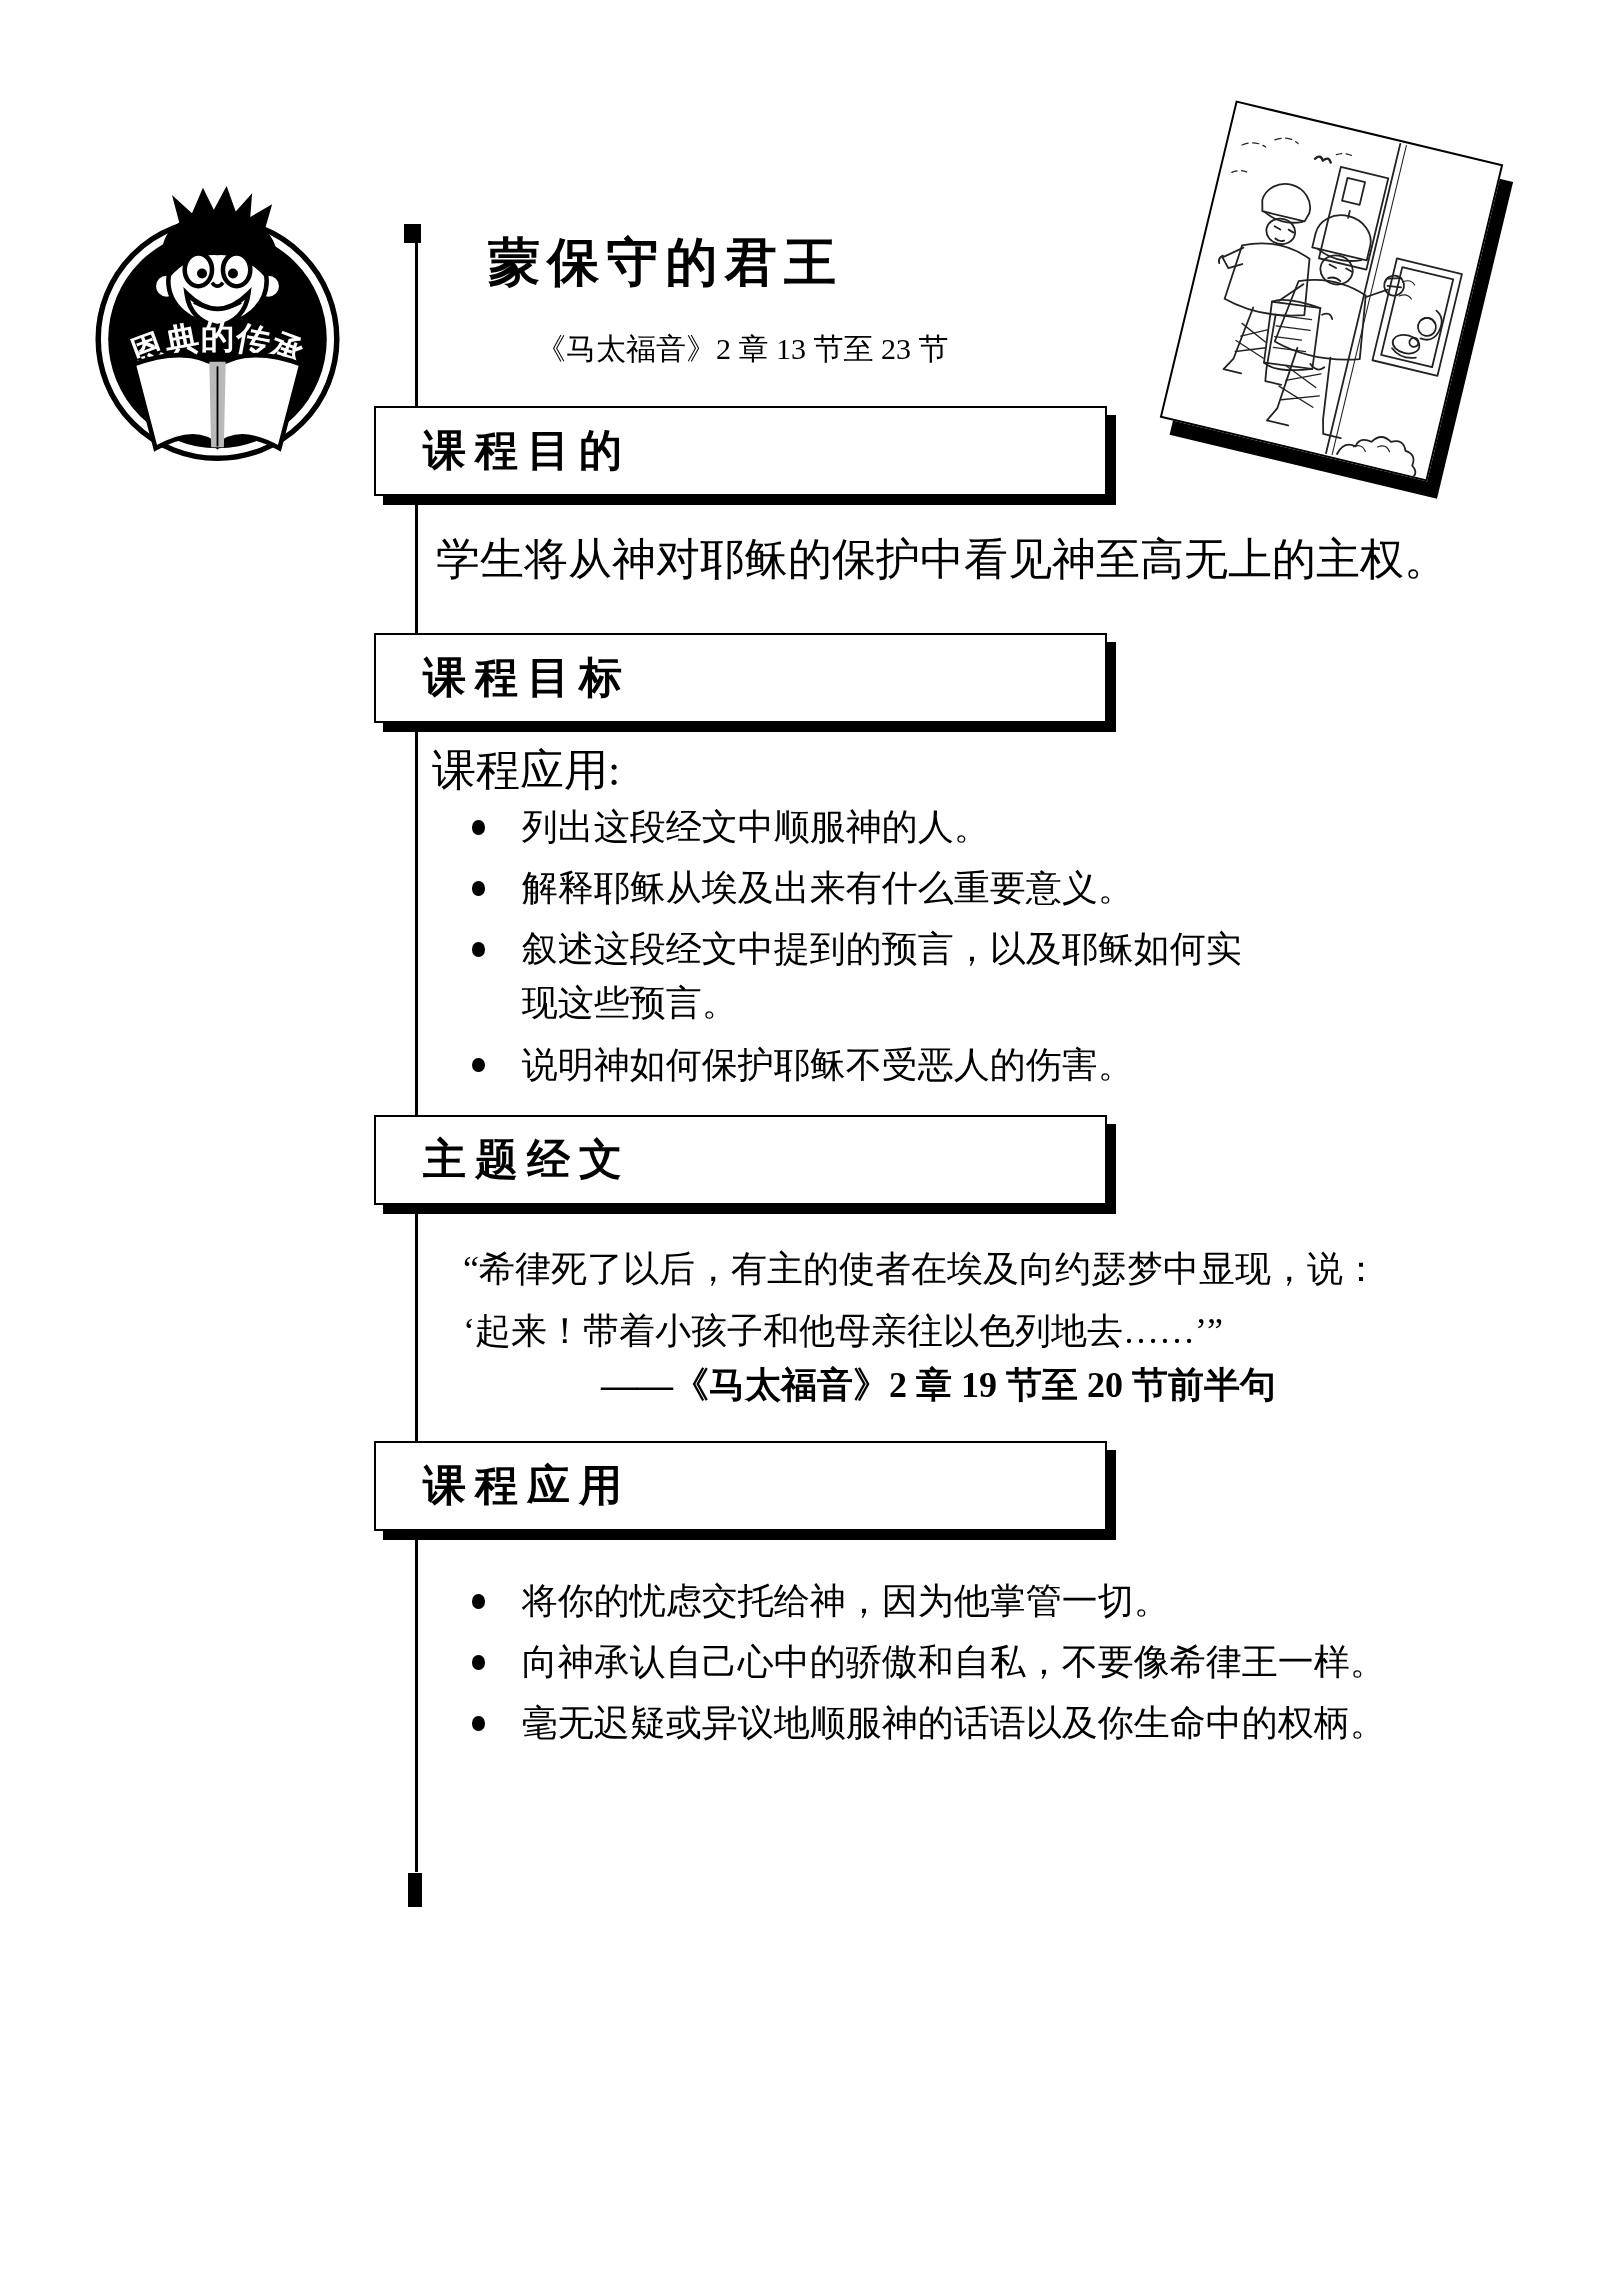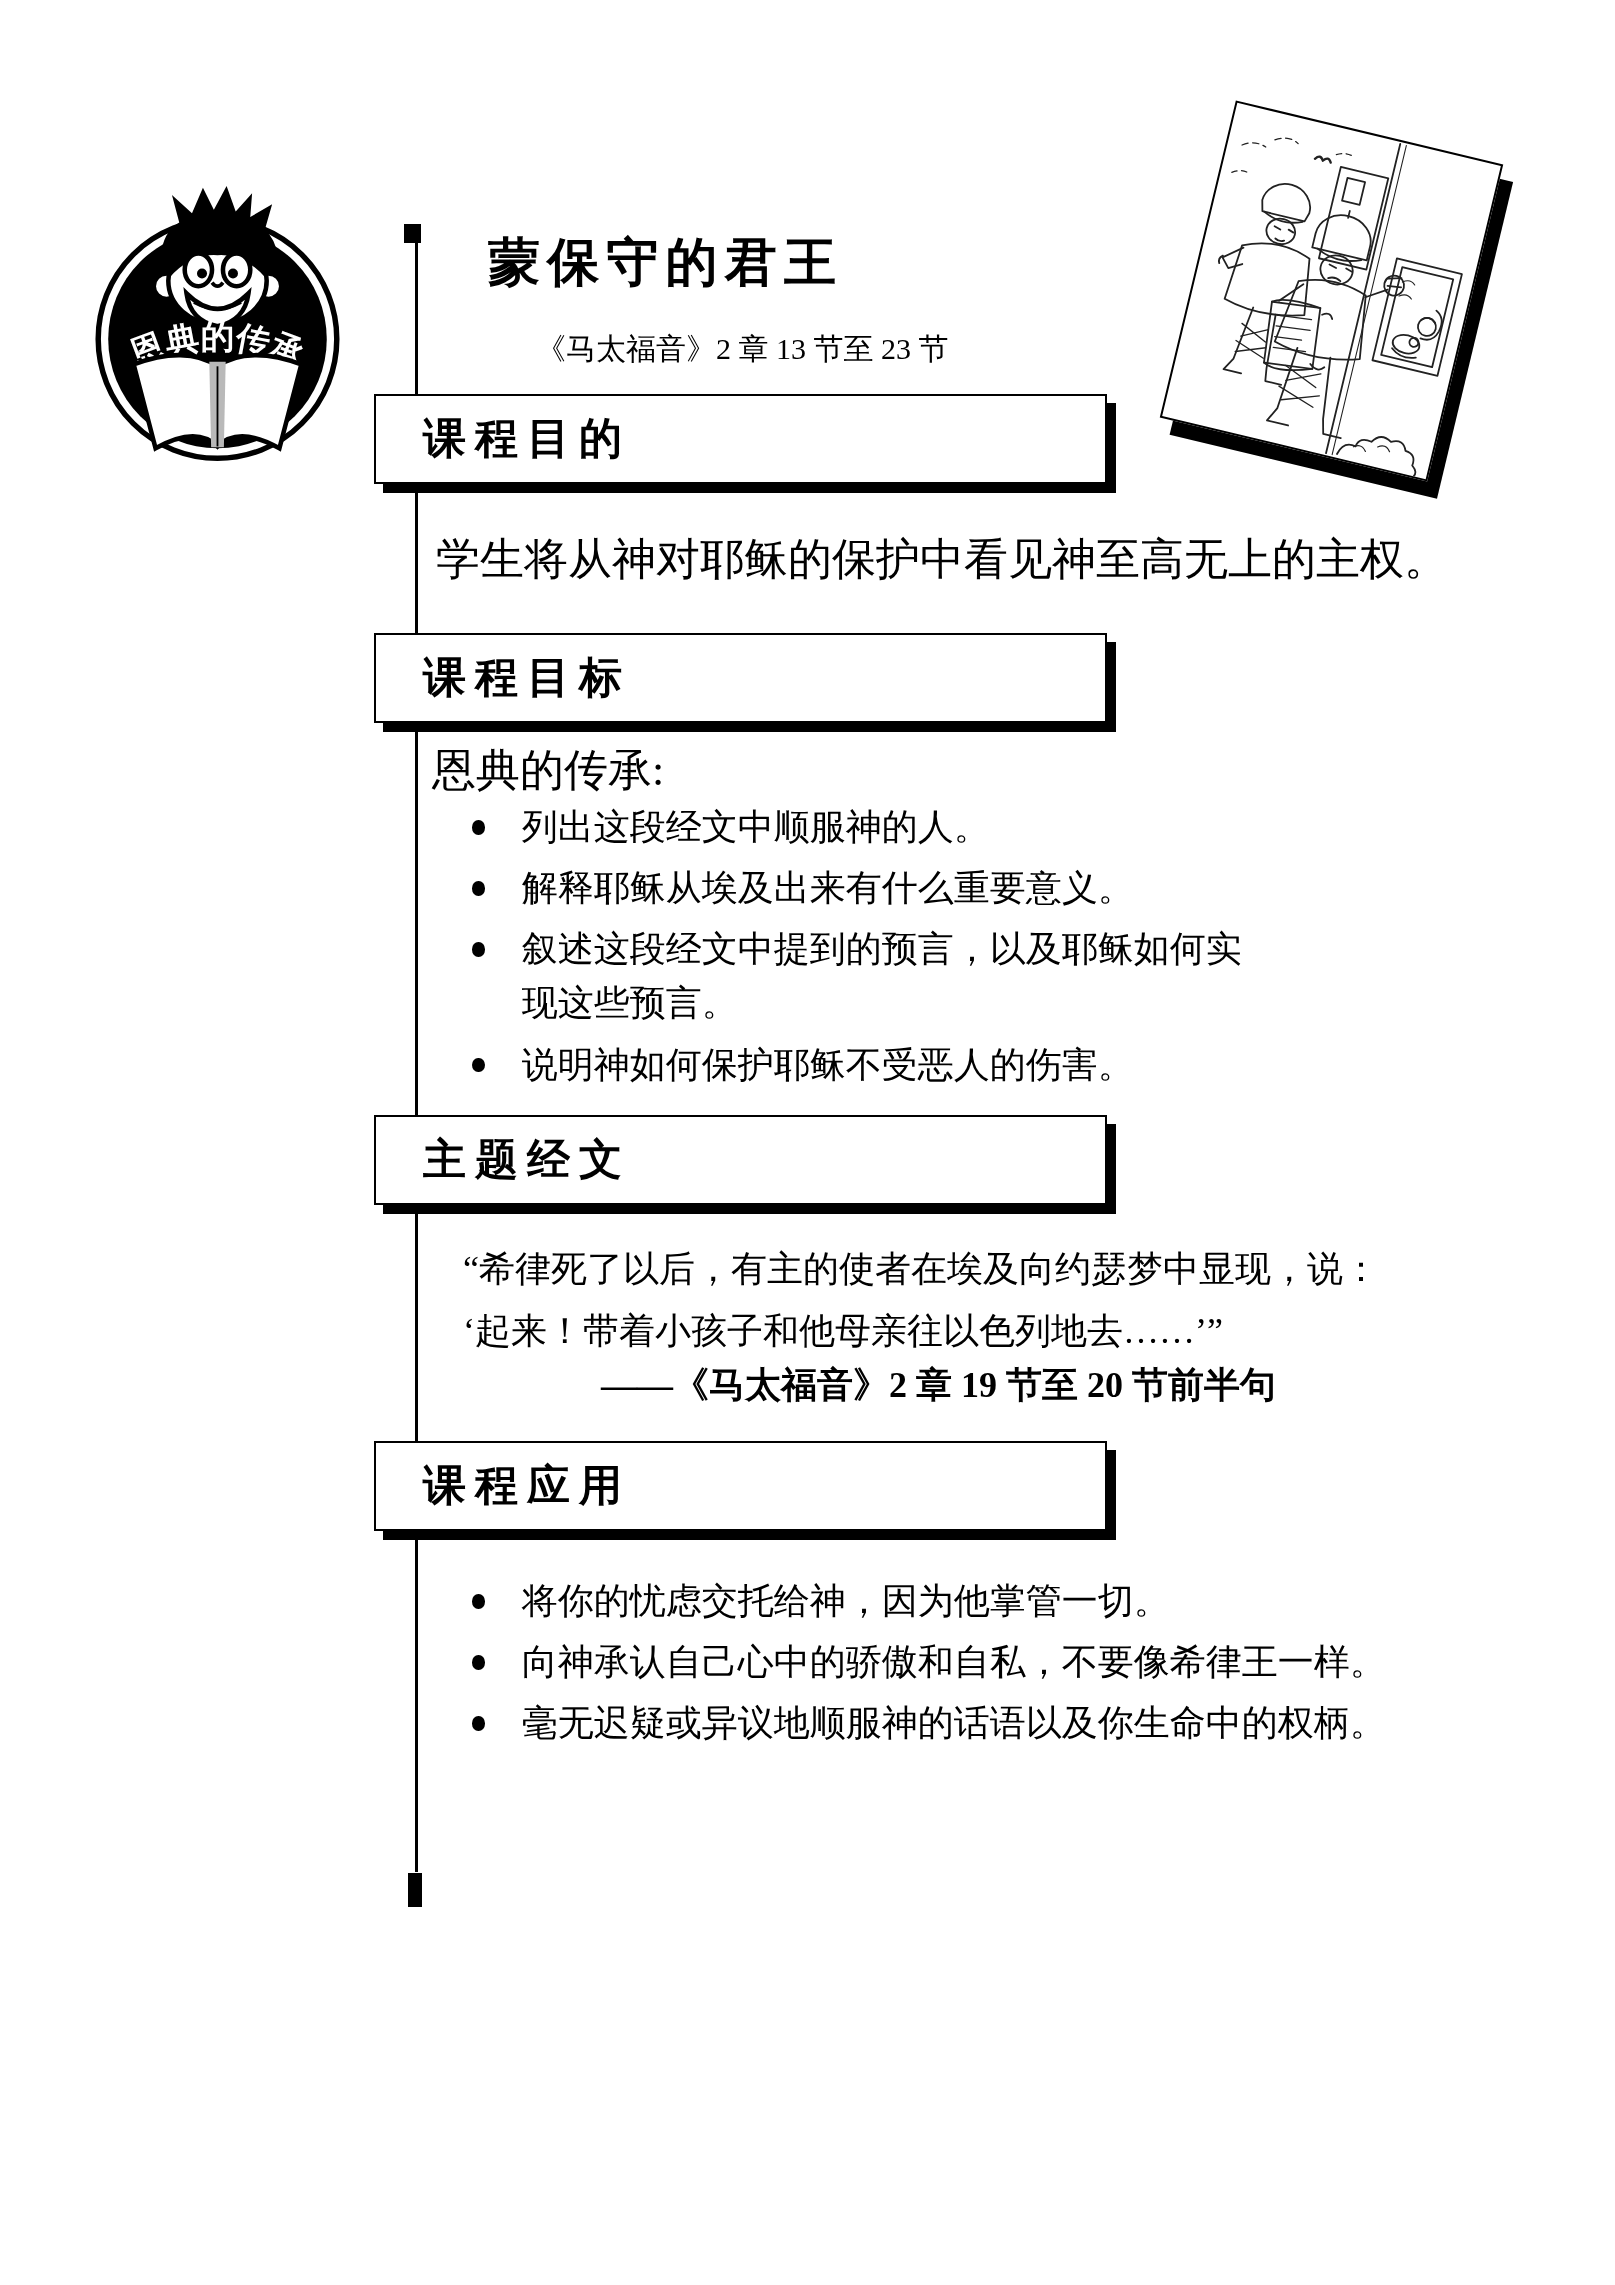--- a/index.html
+++ b/index.html
@@ -44,21 +44,21 @@
   
   .section-box{
     position:absolute;left:374px;width:733px;height:90px;
     background:#fff;border:2.7px solid #000;
     box-shadow:9px 9px 0 0 #000;
     display:flex;align-items:center;
     padding-left:47px;box-sizing:border-box;
     font-size:43px;font-weight:700;letter-spacing:9px;
     z-index:3;white-space:nowrap;
   }
-  .box-purpose{top:394px;font-family:Liberation Mono, monospace;}
+  .box-purpose{top:406px;font-family:Liberation Mono, monospace;}
   .box-objectives{top:633px;}
   .box-scripture{top:1115px;text-align:right;}
   .box-application{top:1441px;}
 
   
   .body-text{position:absolute;font-size:44px;line-height:47px;z-index:2;white-space:nowrap;}
   .purpose-body{left:436px;top:536px;}
   .objectives-intro{left:432px;top:747px;}
 
   .bullet-list{position:absolute;list-style:none;margin:0;padding:0;z-index:2;}
@@ -189,21 +189,21 @@
   </div>
 
   <div class="section-box box-purpose">
     <span>课程目的</span>
   </div>
   <div class="body-text purpose-body">学生将从神对耶稣的保护中看见神至高无上的主权。</div>
 
   <div class="section-box box-objectives">
     <span>课程目标</span>
   </div>
-  <div class="body-text objectives-intro">恩典的传承:</div>
+  <div class="body-text objectives-intro">课程应用:</div>
   <ul class="bullet-list objectives-list">
     <li>
       <span class="bullet-dot"></span>
       <span class="bullet-text">列出这段经文中顺服神的人。</span>
     </li>
     <li>
       <span class="bullet-dot"></span>
       <span class="bullet-text">解释耶稣从埃及出来有什么重要意义。</span>
     </li>
     <li>

